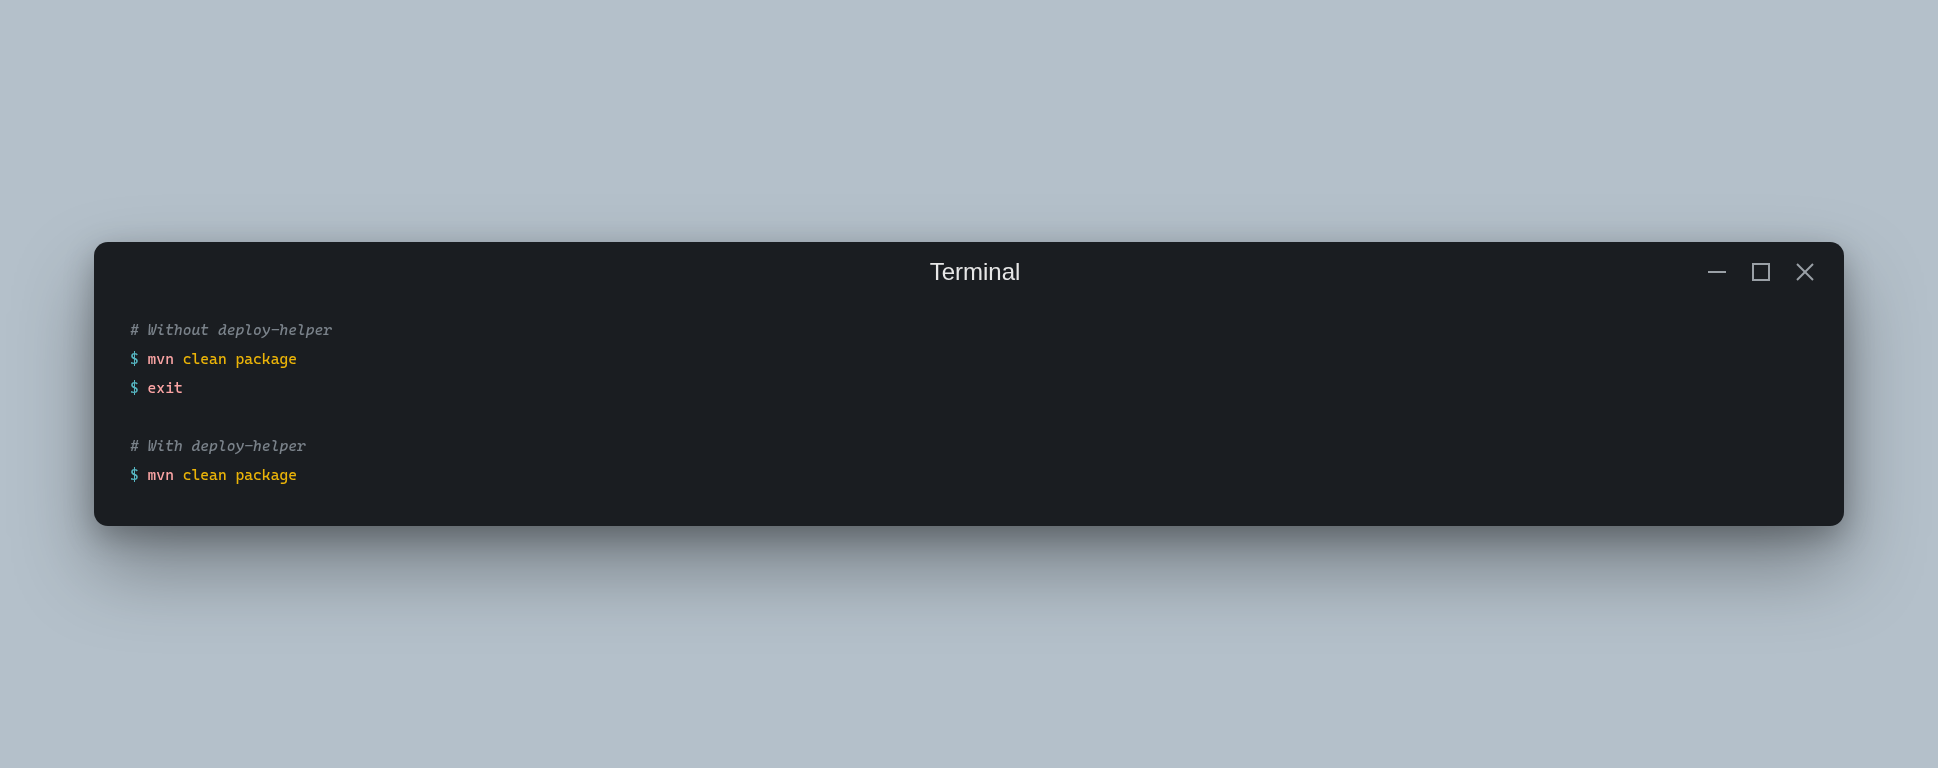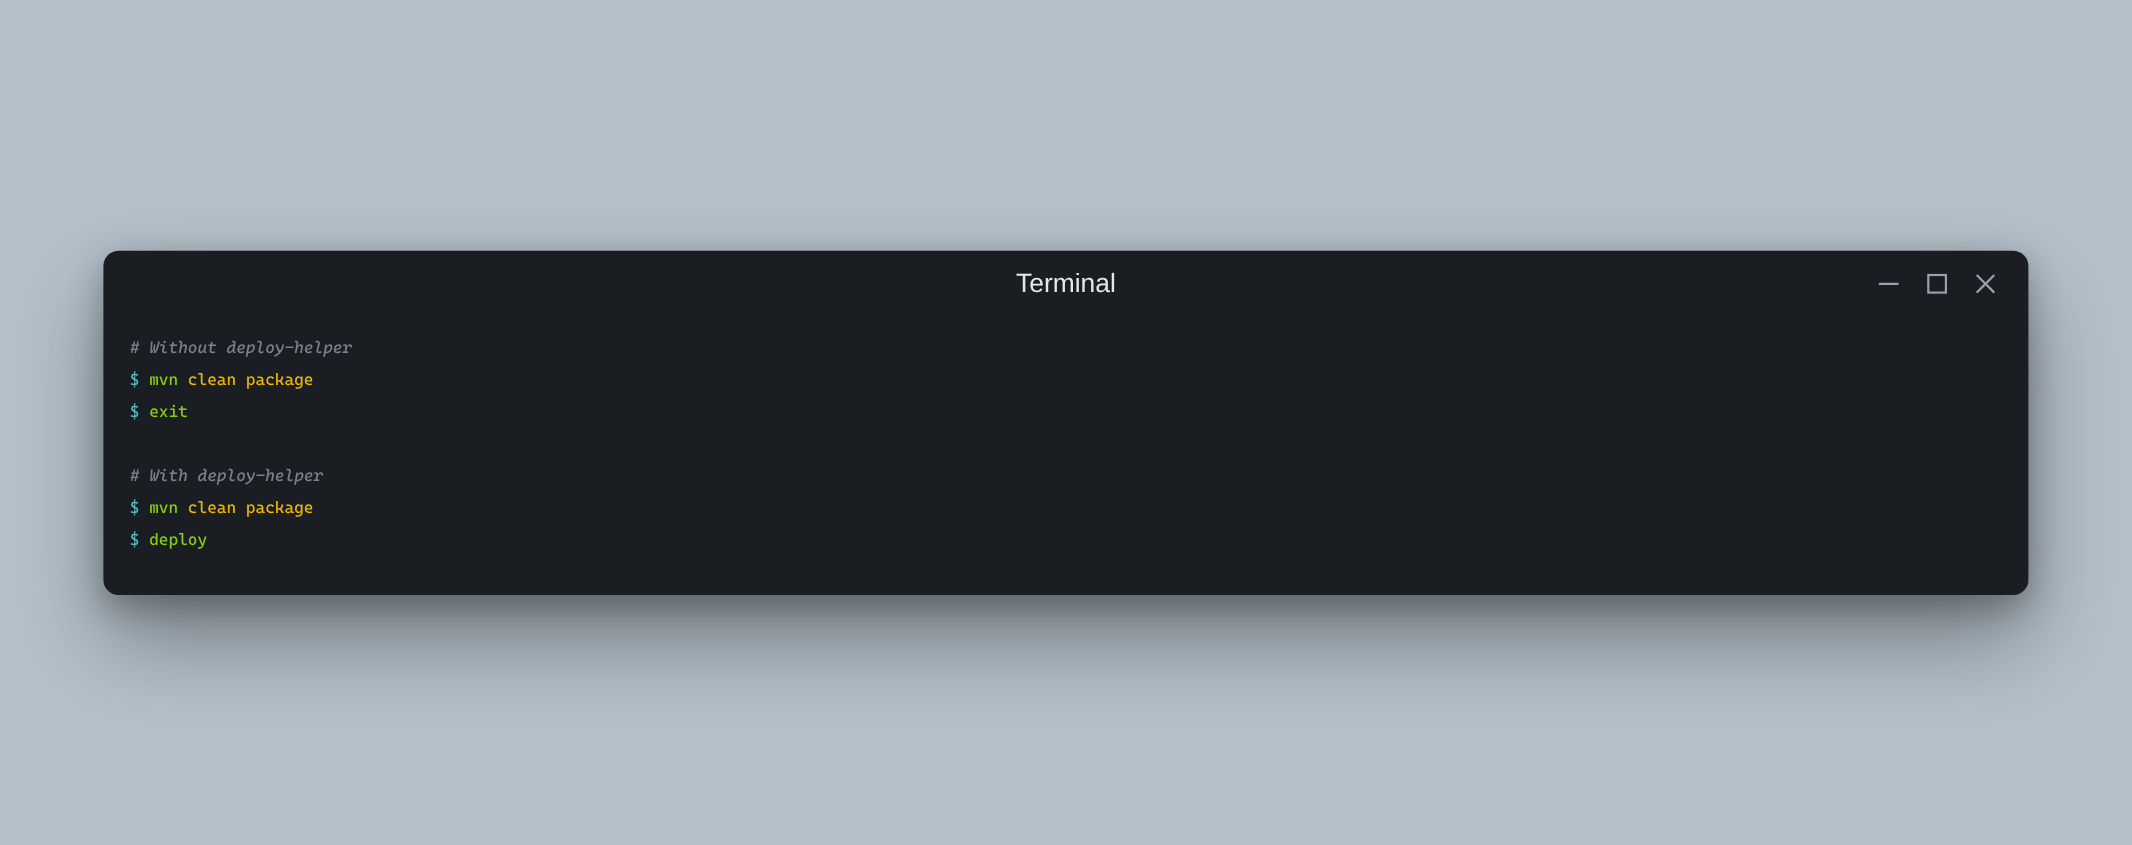--- a/index.html
+++ b/index.html
@@ -15,20 +15,21 @@
       align-items: center;
       justify-content: center;
       font-family: ui-monospace, 'SF Mono', Menlo, Monaco, 'Cascadia Code', 'Fira Code', Consolas, monospace;
     }
     .terminal-window {
       width: 1750px;
       background: #1a1d21;
       border-radius: 14px;
       box-shadow: 0 40px 80px rgba(0,0,0,0.35), 0 10px 30px rgba(0,0,0,0.25);
       overflow: hidden;
+      padding-left: 12px;
     }
     .titlebar {
       position: relative;
       height: 60px;
       display: flex;
       align-items: center;
       justify-content: center;
     }
     .title {
       color: #e6e6e6;
@@ -72,21 +73,21 @@
       height: 29px;
     }
     .comment {
       color: #7a828a;
       font-style: italic;
     }
     .prompt {
       color: #56b6c2;
     }
     .cmd {
-      color: #84cc16;
+      color: #fca5a5;
     }
     .args {
       color: #eab308;
     }
   </style>
 </head>
 <body>
 
 <div class="terminal-window">
   <div class="titlebar">
@@ -115,15 +116,14 @@
     <div class="line comment"># Without deploy-helper</div>
 
     <div class="line"><span class="prompt">$ </span><span class="cmd">mvn</span><span class="args"> clean package</span></div>
     <div class="line"><span class="prompt">$ </span><span class="cmd">exit</span><span class="args"></span></div>
 
     <div class="blank-line"></div>
 
     <div class="line comment"># With deploy-helper</div>
 
     <div class="line"><span class="prompt">$ </span><span class="cmd">mvn</span><span class="args"> clean package</span></div>
-    <div class="line"><span class="prompt">$ </span><span class="cmd">deploy</span><span class="args"></span></div>
   </div>
 </div>
 
 </body></html>

